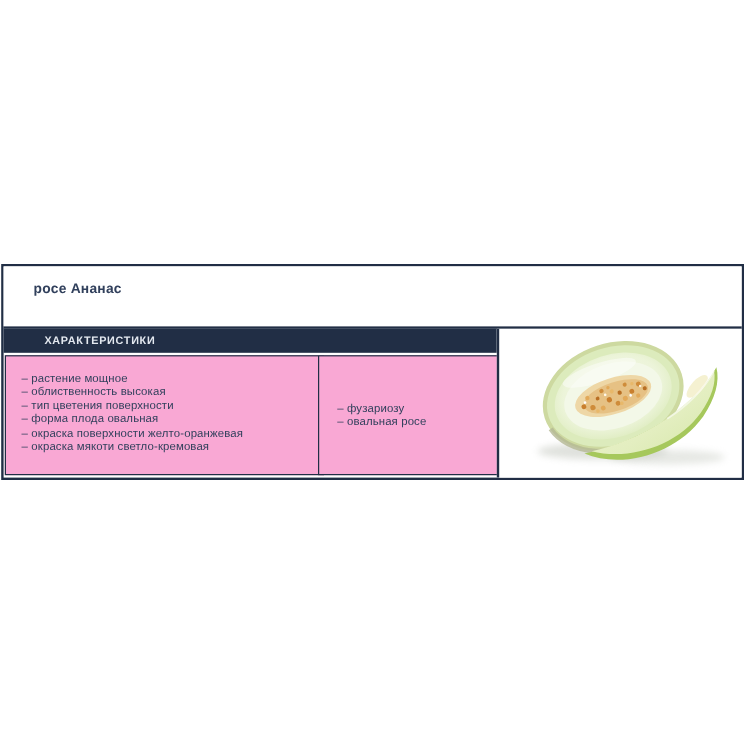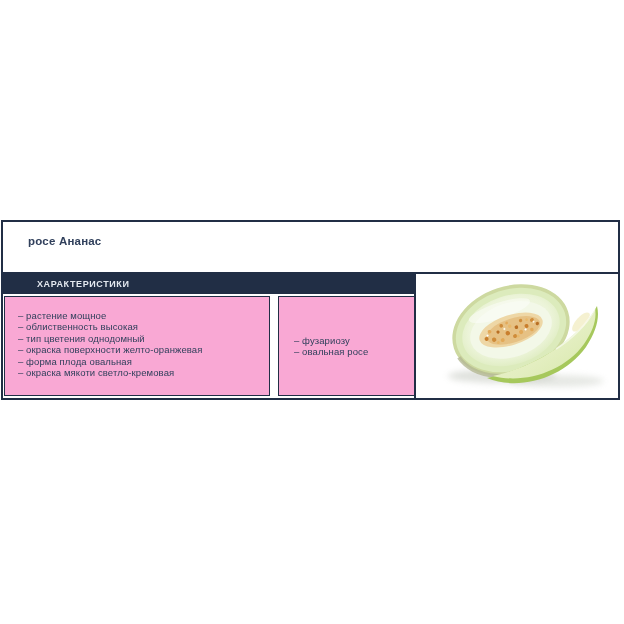--- a/index.html
+++ b/index.html
@@ -32,21 +32,21 @@
     font-size:9px;font-weight:700;letter-spacing:0.6px;color:#e3e8ef;
     white-space:nowrap;
   }
   .header-characteristics{left:34px;text-align:right;}
   .header-resistance{left:294px;}
   .spec-box{
     position:absolute;top:74px;height:100px;background:#f9a8d4;
     border:1.5px solid #212e45;box-sizing:border-box;
   }
   .box-characteristics{left:1px;width:266px;}
-  .box-resistance{left:275px;width:154px;display:flex;flex-direction:column;justify-content:center;}
+  .box-resistance{left:262px;width:154px;display:flex;flex-direction:column;justify-content:center;}
   .list{color:#31405c;font-size:9.5px;line-height:11.4px;letter-spacing:0.1px;}
   .box-characteristics .list{padding:13px 6px 0 13px;}
   .box-resistance .list{padding-left:15px;}
   .list-item{white-space:nowrap;}
   .image-box{
     position:absolute;left:411px;top:52px;width:204px;height:124px;
     background:#ffffff;border-left:2px solid #212e45;box-sizing:border-box;
     overflow:hidden;
   }
   .image-box svg{display:block;}
@@ -66,23 +66,23 @@
     <div class="rule"></div>
 
     <div class="header-bar">
       <div class="header-label header-characteristics">ХАРАКТЕРИСТИКИ</div>
     </div>
 
     <div class="spec-box box-characteristics">
       <div class="list">
           <div class="list-item">– растение мощное</div>
           <div class="list-item">– облиственность высокая</div>
-          <div class="list-item">– тип цветения однодомный</div>
+          <div class="list-item">– тип цветения поверхности</div>
+          <div class="list-item">– форма плода овальная</div>
           <div class="list-item">– окраска поверхности желто-оранжевая</div>
-          <div class="list-item">– форма плода овальная</div>
           <div class="list-item">– окраска мякоти светло-кремовая</div>
         </div>
     </div>
 
     <div class="spec-box box-resistance">
       <div class="list">
           <div class="list-item">– фузариозу</div>
           <div class="list-item">– овальная росе</div>
         </div>
     </div>

